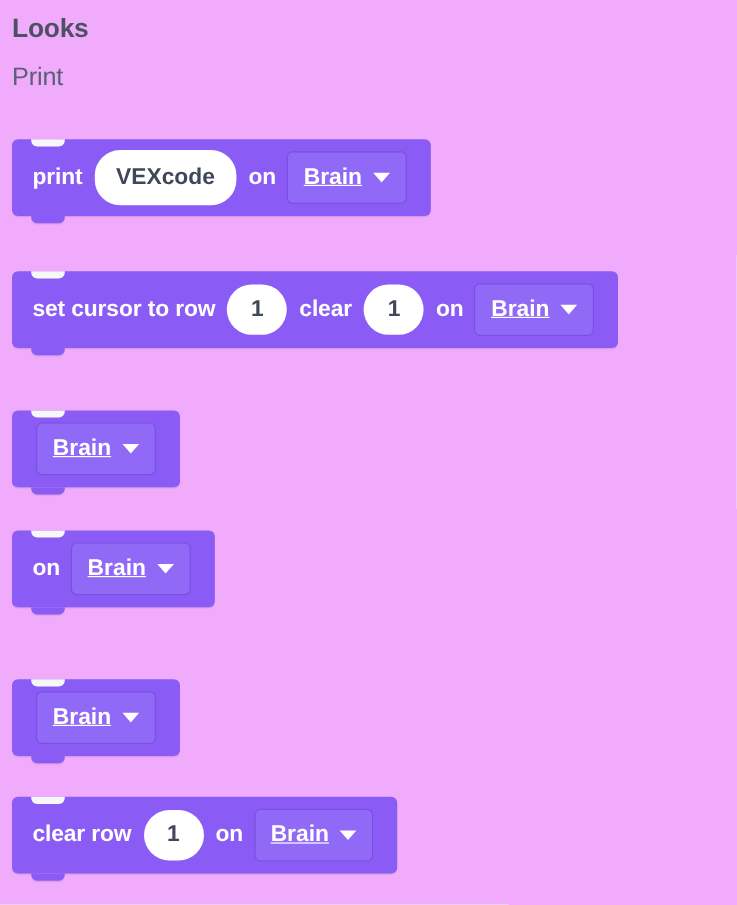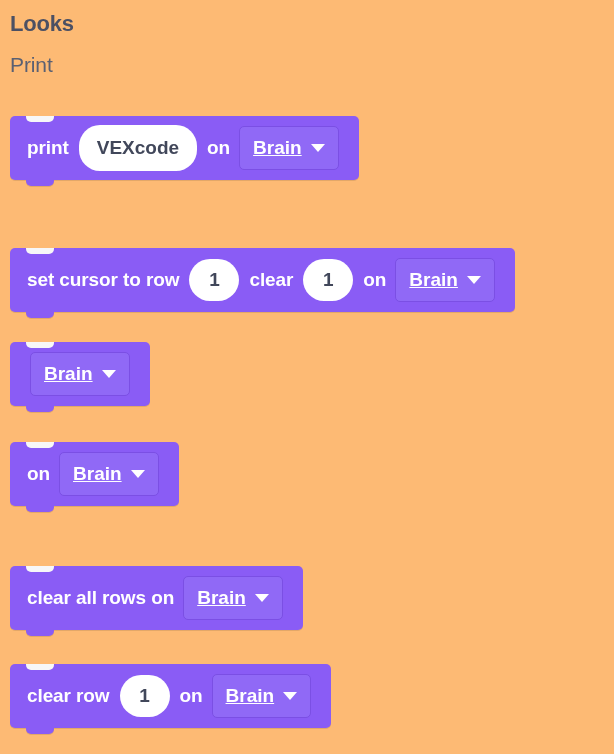--- a/index.html
+++ b/index.html
@@ -7,21 +7,21 @@
     margin: 0; padding: 0;
     width: 614px; height: 754px;
     background: #f7f7f8;
     font-family: "Liberation Sans", sans-serif;
     overflow: hidden;
   }
   #root {
     position: relative;
     width: 614px;
     height: 754px;
-    background: #fdba74;
+    background: #f0abfc;
   }
 
   
   .cat-title {
     position: absolute;
     left: 10px; top: 11px;
     font-size: 22px;
     font-weight: bold;
     color: #4c5063;
     letter-spacing: -0.2px;
@@ -148,21 +148,21 @@
   <div id="blocks-container">
       <div class="block-wrap" style="top: 116px;"><div class="block">
           <span class="block-label">print</span>
           <span class="oval-text">VEXcode</span>
           <span class="block-label">on</span>
           <span class="dropdown">
             <span>Brain</span>
             <span class="caret"></span>
           </span>
         </div></div>
-      <div class="block-wrap" style="top: 248px;"><div class="block">
+      <div class="block-wrap" style="top: 226px;"><div class="block">
           <span class="block-label">set cursor to row</span>
           <span class="oval-num">1</span>
           <span class="block-label">clear</span>
           <span class="oval-num">1</span>
           <span class="block-label">on</span>
           <span class="dropdown">
             <span>Brain</span>
             <span class="caret"></span>
           </span>
         </div></div>
@@ -173,21 +173,20 @@
           </span>
         </div></div>
       <div class="block-wrap" style="top: 442px;"><div class="block">
           <span class="block-label">on</span>
           <span class="dropdown">
             <span>Brain</span>
             <span class="caret"></span>
           </span>
         </div></div>
       <div class="block-wrap" style="top: 566px;"><div class="block">
-          <span class="block-label">clear all rows on</span>
           <span class="dropdown">
             <span>Brain</span>
             <span class="caret"></span>
           </span>
         </div></div>
       <div class="block-wrap" style="top: 664px;"><div class="block">
           <span class="block-label">clear row</span>
           <span class="oval-num">1</span>
           <span class="block-label">on</span>
           <span class="dropdown">

